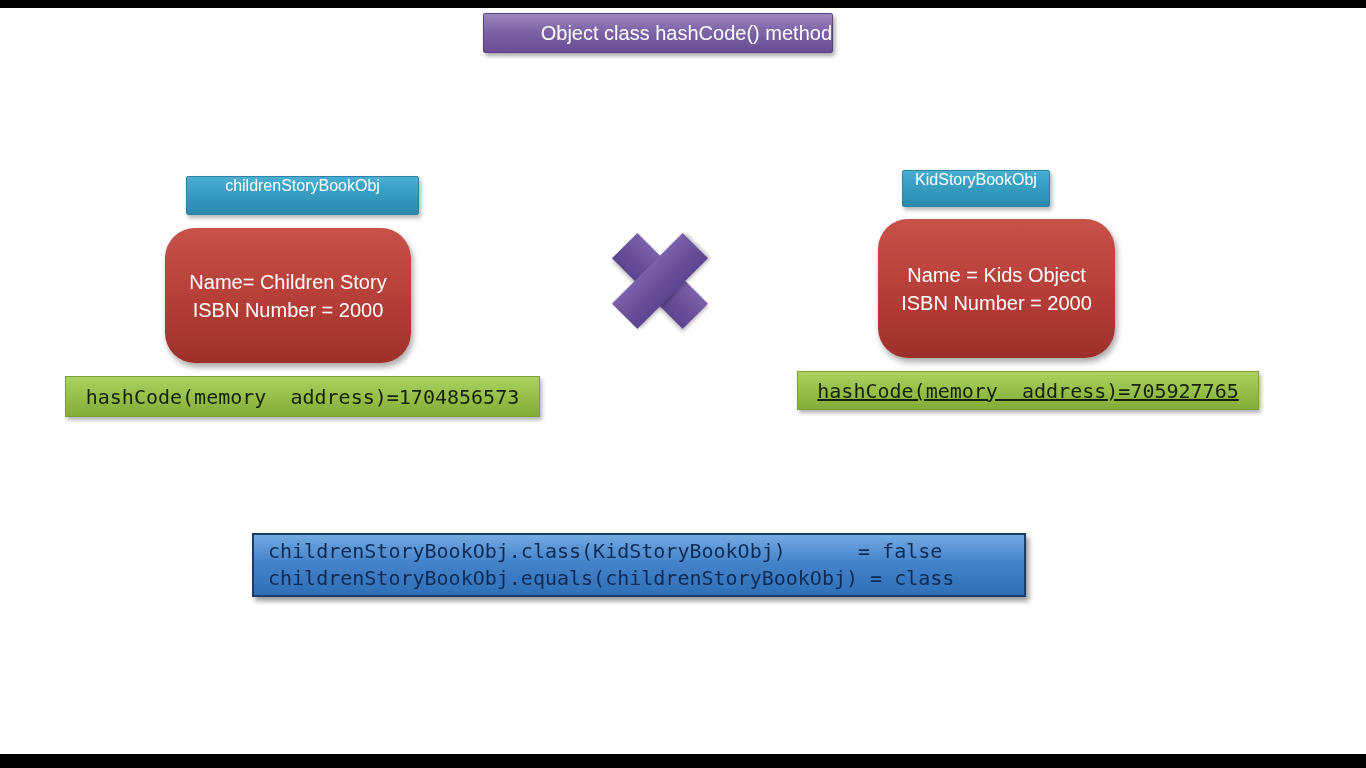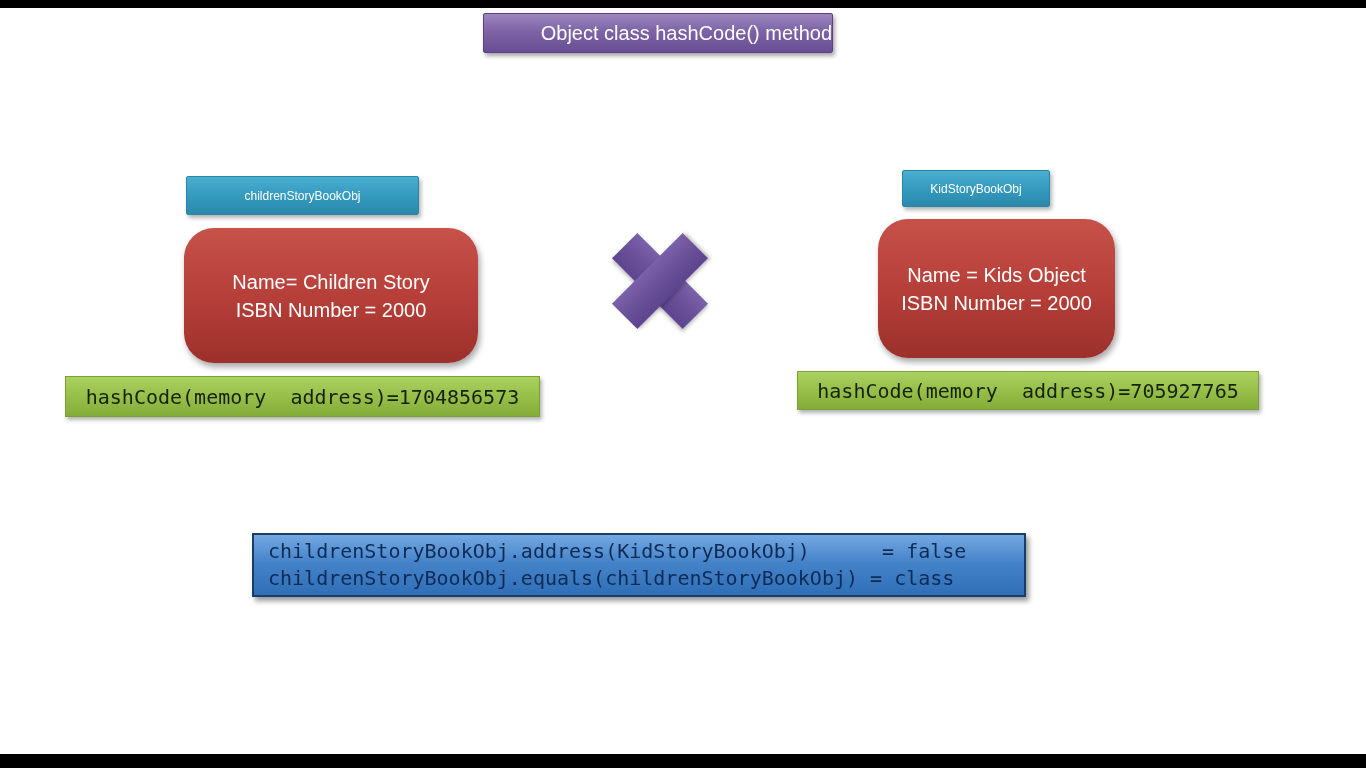--- a/index.html
+++ b/index.html
@@ -32,50 +32,50 @@
     box-shadow: 2px 3px 4px rgba(0,0,0,0.35);
     display: flex; align-items: center; justify-content: flex-end;
     color: #ffffff; font-size: 20px;
   }
 
   .obj-label {
     background: linear-gradient(180deg, #49aed0 0%, #3399bd 55%, #2b89ad 100%);
     border: 1px solid #2b84a6;
     border-radius: 2px;
     box-shadow: 2px 3px 4px rgba(0,0,0,0.3);
-    display: flex; align-items: center; justify-content: center;
-    color: #ffffff; font-size: 12px;
+    display: flex; justify-content: center;
+    color: #ffffff; font-size: 16px;
   }
   .obj-label.left  { left: 186px; top: 168px; width: 233px; height: 39px; }
   .obj-label.right { left: 902px; top: 162px; width: 148px; height: 37px; }
 
   .obj-box {
     background: linear-gradient(180deg, #c6524a 0%, #b73f39 50%, #9c302b 100%);
     border-radius: 30px;
     box-shadow: 2px 4px 6px rgba(0,0,0,0.35);
     display: flex; flex-direction: column;
     align-items: center; justify-content: center;
     color: #ffffff; font-size: 20px; line-height: 28px;
     text-align: center;
   }
-  .obj-box.left  { left: 184px; top: 220px; width: 294px; height: 135px; text-align: right; }
+  .obj-box.left  { left: 165px; top: 220px; width: 246px; height: 135px; text-align: right; }
   .obj-box.right { left: 878px; top: 211px; width: 237px; height: 139px; }
 
   .hash-bar {
     background: linear-gradient(180deg, #abd160 0%, #95bd47 55%, #83ac3a 100%);
     border: 1px solid #7ba136;
     box-shadow: 2px 3px 4px rgba(0,0,0,0.3);
     display: flex; align-items: center; justify-content: center;
     color: #17220d;
     font-family: "DejaVu Sans Mono", "Liberation Mono", monospace;
     font-size: 20px;
     white-space: pre;
   }
   .hash-bar.left  { left: 65px;  top: 368px; width: 475px; height: 41px; }
-  .hash-bar.right { left: 797px; top: 363px; width: 462px; height: 39px; }
+  .hash-bar.right { left: 797px; top: 363px; width: 462px; height: 39px; text-decoration: underline; }
 
   .x-mark {
     left: 610px; top: 223px; width: 100px; height: 100px;
   }
   .x-mark .bar {
     position: absolute; left: 0; top: 32px;
     width: 100px; height: 36px;
     background: linear-gradient(180deg, #7b61aa 0%, #684f97 55%, #5d4490 100%);
   }
   .x-mark .bar1 { transform: rotate(45deg); box-shadow: 2px 2px 4px rgba(0,0,0,0.25); }
@@ -130,19 +130,19 @@
   <div class="abs obj-box right">
     <div>Name = Kids Object</div>
     <div>ISBN Number = 2000</div>
   </div>
 
   <div class="abs hash-bar right">
     <span>hashCode(memory  address)=705927765</span>
   </div>
 
   <div class="abs code-box">
-    <div>childrenStoryBookObj.address(KidStoryBookObj)      = false</div>
+    <div>childrenStoryBookObj.class(KidStoryBookObj)      = false</div>
     <div>childrenStoryBookObj.equals(childrenStoryBookObj) = class</div>
   </div>
 
 </div>
 
 <div class="bar-black bar-bottom"></div>
 
 </body></html>

